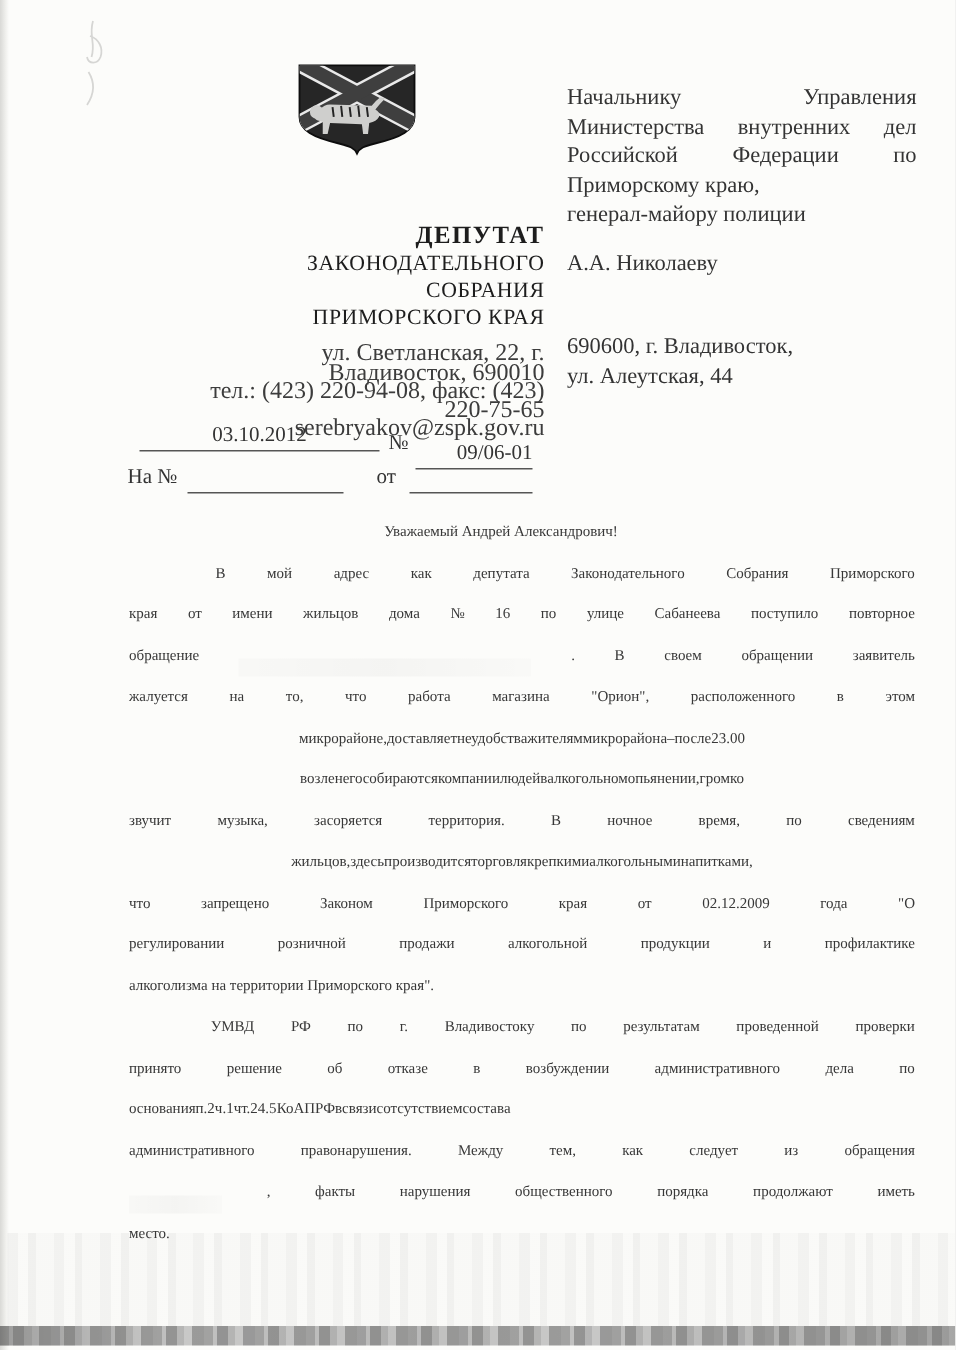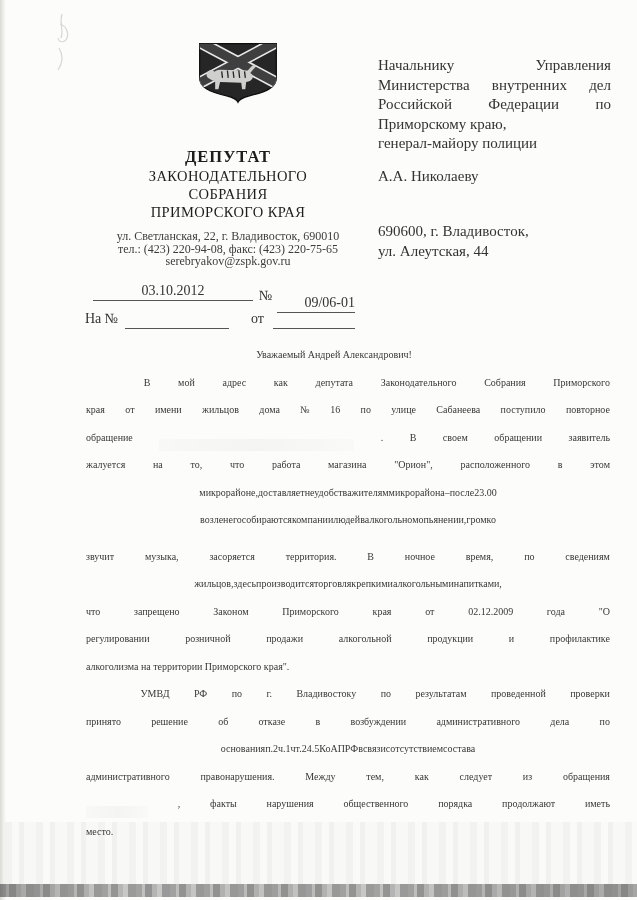--- a/index.html
+++ b/index.html
@@ -9,24 +9,24 @@
     background:#fcfcfa;
     overflow:hidden;
     font-family:"Liberation Serif", serif;
     color:#3a3a3a;
   }
   .page-edge{position:absolute;left:0;top:0;bottom:0;width:6px;
     background:linear-gradient(90deg,#d9d9d6,#efefec 60%,rgba(0,0,0,0));}
   .pencil-mark{position:absolute;left:48px;top:6px;opacity:.55;}
   
   .emblem{position:absolute;left:197px;top:42px;width:82px;height:62px;}
-  .lh-block{position:absolute;left:108px;top:147px;width:240px;text-align:center;color:#1d1d1d;}
+  .lh-block{position:absolute;left:123px;top:147px;width:240px;text-align:right;color:#1d1d1d;}
   .lh-title{font-weight:bold;font-size:16.5px;letter-spacing:1px;line-height:20px;}
   .lh-org{font-size:14.5px;line-height:18px;letter-spacing:.4px;}
-  .lh-addr{margin-top:9px;font-size:12px;line-height:12.5px;color:#3c3c3c;}
+  .lh-addr{margin-top:9px;font-size:16px;line-height:12.5px;color:#3c3c3c;}
   
   .recipient{position:absolute;left:378px;top:57px;width:233px;font-size:15px;color:#333;}
   .recipient .ln{height:19.5px;}
   
   .refblock{position:absolute;left:85px;top:283px;width:285px;height:52px;font-size:14px;color:#333;}
   .refblock .item{position:absolute;}
   .u{border-bottom:1px solid #555;text-align:center;height:18px;box-sizing:border-box;}
   
   .body-text{position:absolute;left:86px;top:349px;width:524px;font-size:10px;color:#383838;}
   .bline{height:27.5px;display:flex;justify-content:space-between;align-items:baseline;white-space:nowrap;}
@@ -178,21 +178,21 @@
         <span>возле</span>
         <span>него</span>
         <span>собираются</span>
         <span>компании</span>
         <span>людей</span>
         <span>в</span>
         <span>алкогольном</span>
         <span>опьянении,</span>
         <span>громко</span>
       </div>
-      <div class="bline just" style="display: flex; justify-content: space-between; margin-top: 9px;">
+      <div class="bline just" style="display: flex; justify-content: space-between;">
         <span>звучит</span>
         <span>музыка,</span>
         <span>засоряется</span>
         <span>территория.</span>
         <span>В</span>
         <span>ночное</span>
         <span>время,</span>
         <span>по</span>
         <span>сведениям</span>
       </div>
@@ -242,21 +242,21 @@
         <span>принято</span>
         <span>решение</span>
         <span>об</span>
         <span>отказе</span>
         <span>в</span>
         <span>возбуждении</span>
         <span>административного</span>
         <span>дела</span>
         <span>по</span>
       </div>
-      <div class="bline just" style="display: flex; justify-content: center;">
+      <div class="bline just" style="display: flex; justify-content: flex-start;">
         <span>основания</span>
         <span>п.2</span>
         <span>ч.1</span>
         <span>чт.24.5</span>
         <span>КоАП</span>
         <span>РФ</span>
         <span>в</span>
         <span>связи</span>
         <span>с</span>
         <span>отсутствием</span>

